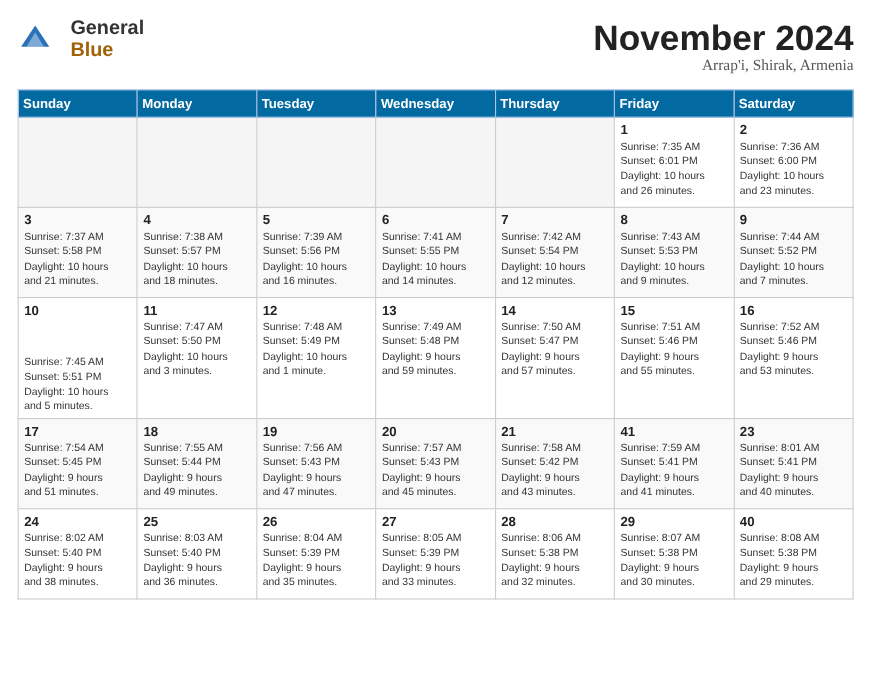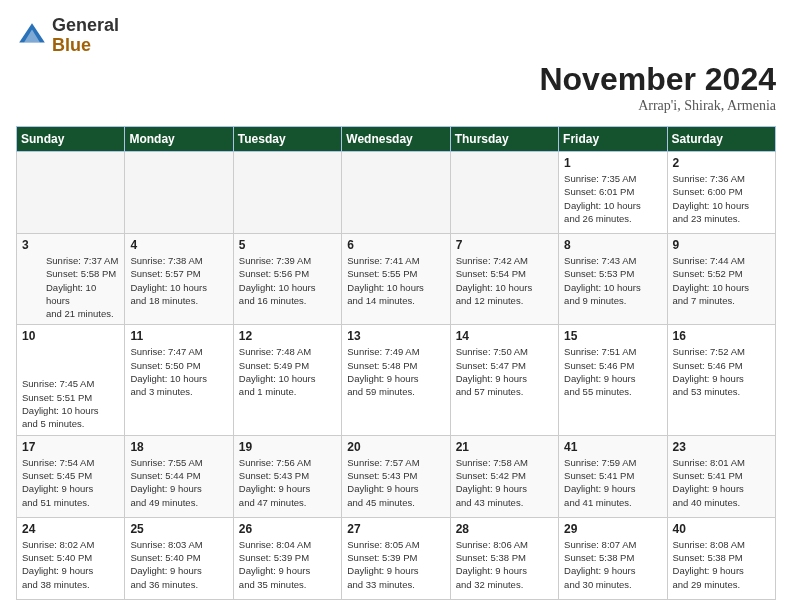--- a/index.html
+++ b/index.html
@@ -12,52 +12,51 @@
     }
     .header {
       display: flex;
       justify-content: space-between;
       align-items: flex-start;
       margin-bottom: 12px;
     }
     .logo {
       display: flex;
       align-items: center;
-      gap: 4px;
+      gap: 16px;
     }
     .logo-text {
       font-size: 18px;
       font-weight: bold;
       line-height: 1.1;
     }
     .logo-text .general { color: #333; }
     .logo-text .blue { color: #a16207; }
     .logo-icon {
       width: 32px;
       height: 32px;
     }
     .title-block { text-align: right; }
     .month-title {
       font-size: 32px;
       font-weight: bold;
       color: #222;
-      margin-top: 45px;
     }
     .location {
       font-size: 14px;
       color: #555;
       font-family: Liberation Serif, serif;
     }
     .calendar {
       width: 100%;
       border-collapse: collapse;
       table-layout: fixed;
     }
     .calendar th {
-      background-color: #14532d;
+      background-color: #0369a1;
       color: #fff;
       font-size: 12px;
       font-weight: bold;
       padding: 5px 4px;
       text-align: left;
       border: 1px solid #aac4e8;
     }
     .calendar td {
       border: 1px solid #ccc;
       vertical-align: top;
@@ -136,21 +135,21 @@
           <span class="day-number">2</span>
           <div class="day-info" style="white-space: pre-line;">Sunrise: 7:36 AM
 Sunset: 6:00 PM
 Daylight: 10 hours
 and 23 minutes.</div>
         </td>
       </tr>
       <tr>
         <td>
           <span class="day-number">3</span>
-          <div class="day-info" style="white-space: pre-line; margin-left: 24px;">Sunrise: 7:37 AM
+          <div class="day-info" style="white-space: pre-line;">Sunrise: 7:37 AM
 Sunset: 5:58 PM
 Daylight: 10 hours
 and 21 minutes.</div>
         </td>
         <td>
           <span class="day-number">4</span>
           <div class="day-info" style="white-space: pre-line;">Sunrise: 7:38 AM
 Sunset: 5:57 PM
 Daylight: 10 hours
 and 18 minutes.</div>

